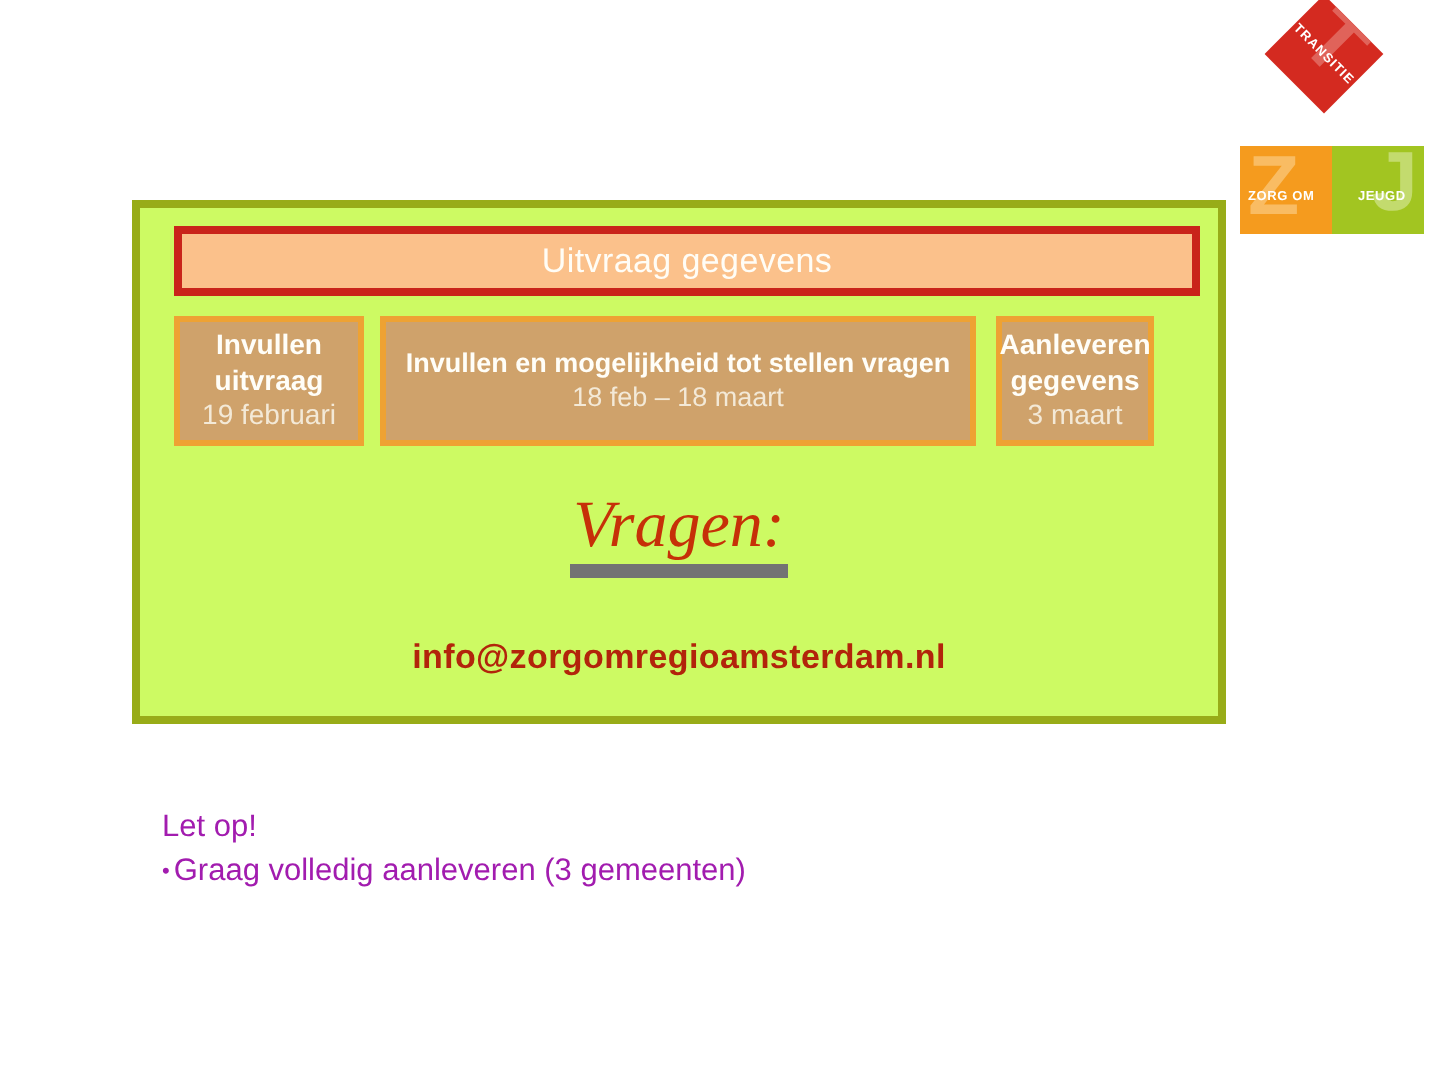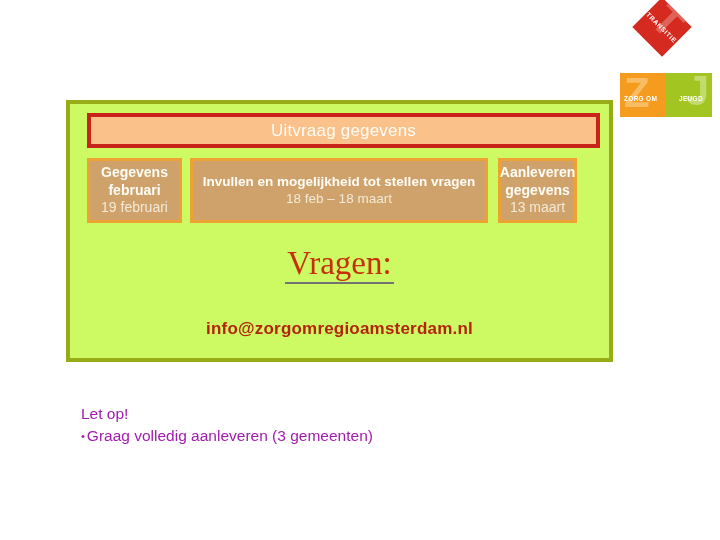--- a/index.html
+++ b/index.html
@@ -63,22 +63,22 @@
   .tbox .box-title{color:#fffef8;font-weight:bold;font-size:13.5px;line-height:1.25;}
   .tbox-left .box-title,.tbox-right .box-title{font-size:14px;}
   .tbox .box-date{color:#f3e9d7;font-size:13.5px;line-height:1.25;}
   .tbox-left .box-date,.tbox-right .box-date{font-size:14px;}
 
   .vragen{
     position:absolute;left:0;top:142px;width:100%;text-align:center;
   }
   .vragen span{
     display:inline-block;font-family:"Liberation Serif",serif;
-    font-size:33px;color:#c63008;border-bottom:2px solid #737373;
-    padding:0 2px 1px 2px;line-height:1.05;
+    font-size:33px;color:#c63008;border-bottom:7px solid #737373;
+    padding:0 2px 1px 2px;line-height:1.05;font-style:italic;
   }
   .email{
     position:absolute;left:0;top:190px;width:100%;text-align:center;
     font-size:17px;font-weight:bold;color:#b2240b;letter-spacing:.2px;cursor:pointer;margin-top:25px;
   }
 
   
   .notes{position:absolute;left:81px;top:403px;color:#a21caf;}
   .notes-heading{font-size:15.5px;line-height:1.4;}
   .notes-bullet{font-size:15.5px;line-height:1.4;display:flex;align-items:baseline;}
@@ -104,32 +104,32 @@
     </div>
   </div>
 
   <div class="panel">
 
     <div class="title-box">
       <span>Uitvraag gegevens</span>
     </div>
 
     <div class="tbox tbox-left">
-      <div class="box-title">Gegevens februari</div>
+      <div class="box-title">Invullen uitvraag</div>
       <div class="box-date">19 februari</div>
     </div>
 
     <div class="tbox tbox-mid">
       <div class="box-title">Invullen en mogelijkheid tot stellen vragen</div>
       <div class="box-date">18 feb – 18 maart</div>
     </div>
 
     <div class="tbox tbox-right">
       <div class="box-title">Aanleveren gegevens</div>
-      <div class="box-date">13 maart</div>
+      <div class="box-date">3 maart</div>
     </div>
 
     <div class="vragen">
       <span>Vragen:</span>
     </div>
 
     <div class="email">info@zorgomregioamsterdam.nl</div>
   </div>
 
   <div class="notes">

